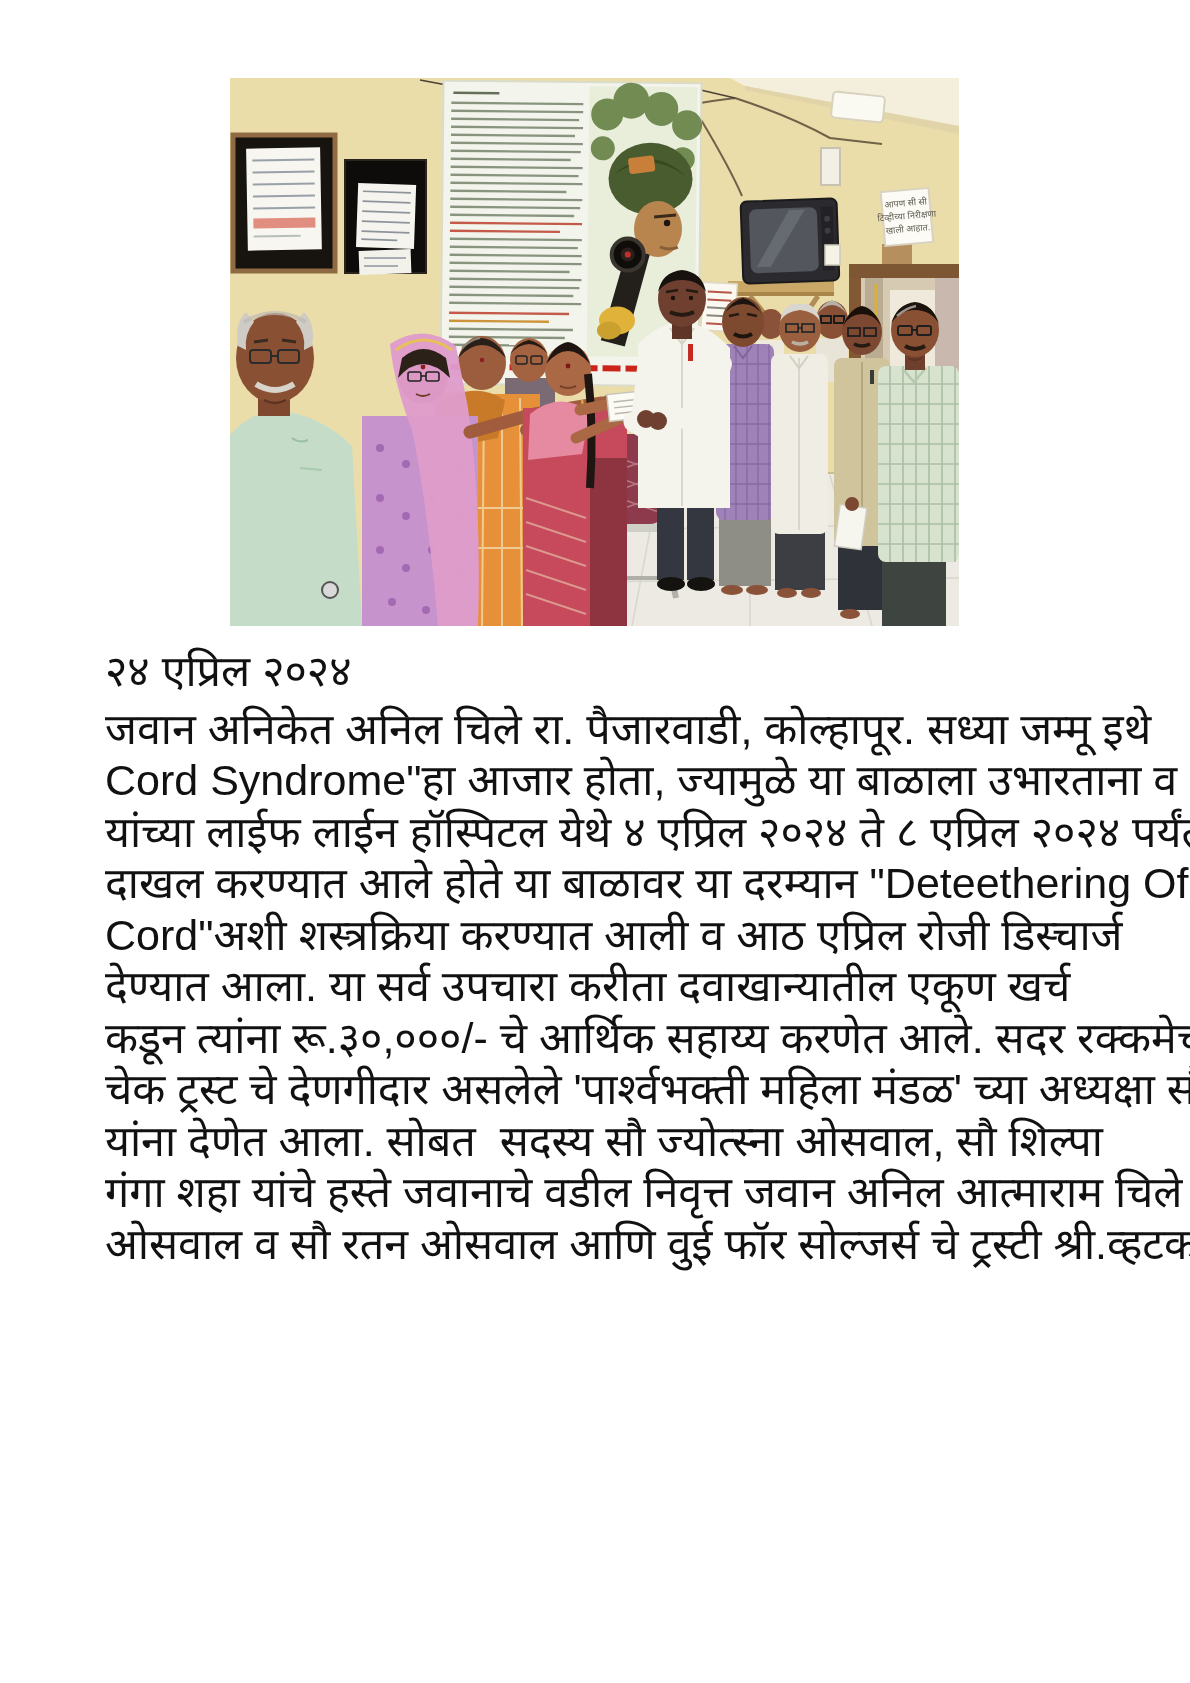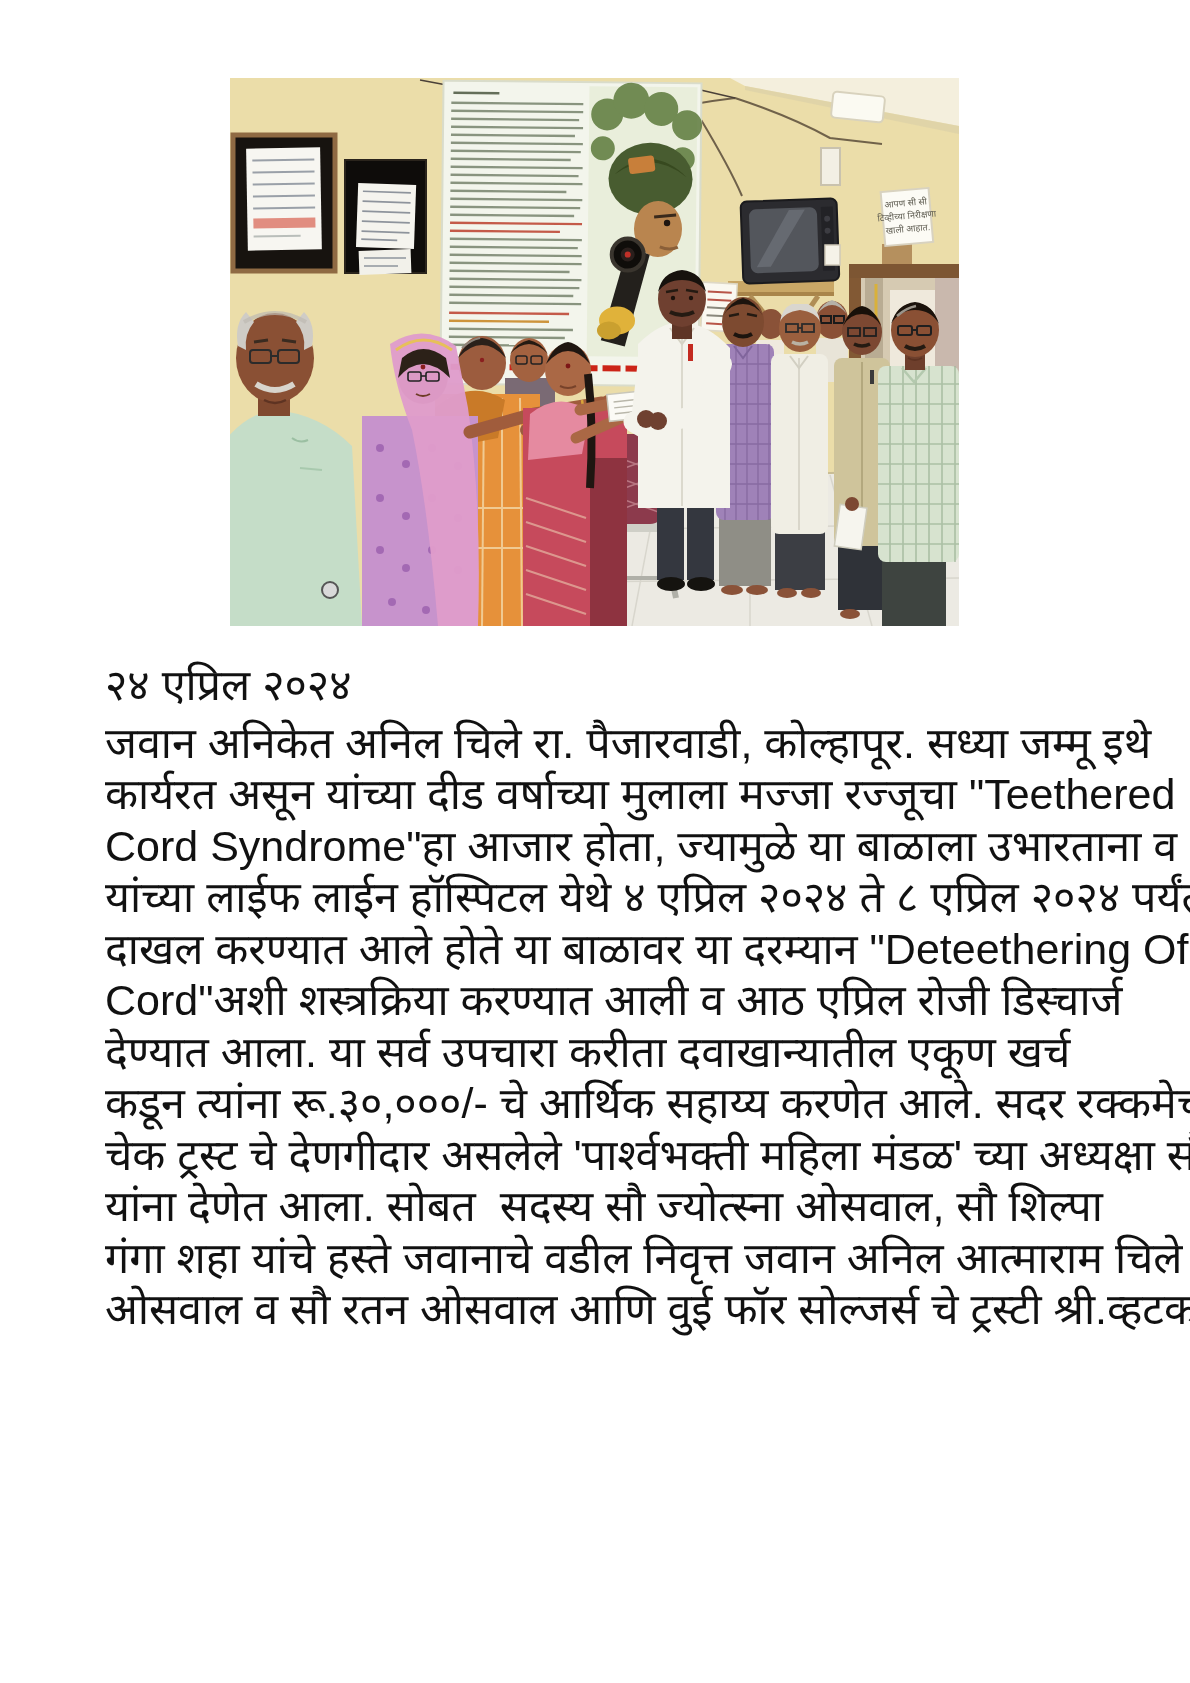--- a/index.html
+++ b/index.html
@@ -5,21 +5,21 @@
   html,body{margin:0;padding:0;background:#ffffff;}
   .page{
     position:relative;width:1190px;height:1683px;background:#ffffff;
     overflow:hidden;font-family:"Liberation Sans","DejaVu Sans",sans-serif;
   }
   .photo{
     position:absolute;left:230px;top:78px;width:729px;height:548px;margin:0;
   }
   .photo svg{display:block;width:100%;height:100%;}
   .article{
-    position:absolute;left:105px;top:660px;width:1030px;
+    position:absolute;left:105px;top:646px;width:1030px;
     color:#111111;font-size:43px;line-height:51.5px;font-weight:400;
   }
   .article-date{margin-bottom:6px;white-space:pre;}
   .p-line{white-space:pre;}
   .sign-text{font-size:9px;fill:#5d5b50;}
 </style>
 </head>
 <body>
 
 <div class="page">
@@ -466,21 +466,20 @@
         <path d="M675,268 Q685,274 695,268" stroke="#241a12" stroke-width="4" fill="none"></path>
         <path d="M678,280 Q685,284 692,280" stroke="#5e3322" stroke-width="2" fill="none"></path>
       </g>
     </svg>
   </figure>
 
   <div class="article">
     <div class="article-date">२४ एप्रिल २०२४</div>
     <div>
         <div class="p-line">जवान अनिकेत अनिल चिले रा. पैजारवाडी, कोल्हापूर. सध्या जम्मू इथे</div>
-        <div class="p-line">कार्यरत असून यांच्या दीड वर्षाच्या मुलाला मज्जा रज्जूचा "Teethered</div>
         <div class="p-line">Cord Syndrome"हा आजार होता, ज्यामुळे या बाळाला उभारताना व</div>
         <div class="p-line">यांच्या लाईफ लाईन हॉस्पिटल येथे ४ एप्रिल २०२४ ते ८ एप्रिल २०२४ पर्यंत</div>
         <div class="p-line">दाखल करण्यात आले होते या बाळावर या दरम्यान "Deteethering Of</div>
         <div class="p-line">Cord"अशी शस्त्रक्रिया करण्यात आली व आठ एप्रिल रोजी डिस्चार्ज</div>
         <div class="p-line">देण्यात आला. या सर्व उपचारा करीता दवाखान्यातील एकूण खर्च</div>
         <div class="p-line">कडून त्यांना रू.३०,०००/- चे आर्थिक सहाय्य करणेत आले. सदर रक्कमेचा</div>
         <div class="p-line">चेक ट्रस्ट चे देणगीदार असलेले 'पार्श्वभक्ती महिला मंडळ' च्या अध्यक्षा सौ.</div>
         <div class="p-line">यांना देणेत आला. सोबत  सदस्य सौ ज्योत्स्ना ओसवाल, सौ शिल्पा</div>
         <div class="p-line">गंगा शहा यांचे हस्ते जवानाचे वडील निवृत्त जवान अनिल आत्माराम चिले</div>
         <div class="p-line">ओसवाल व सौ रतन ओसवाल आणि वुई फॉर सोल्जर्स चे ट्रस्टी श्री.व्हटकर,</div>

